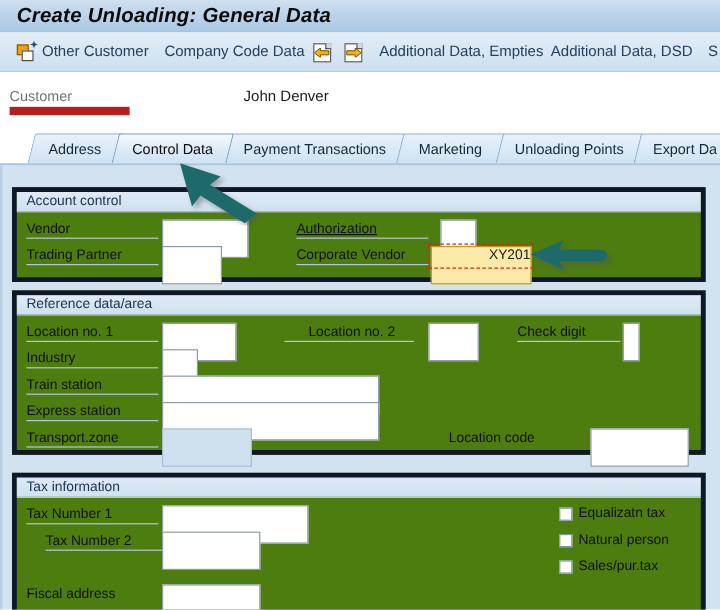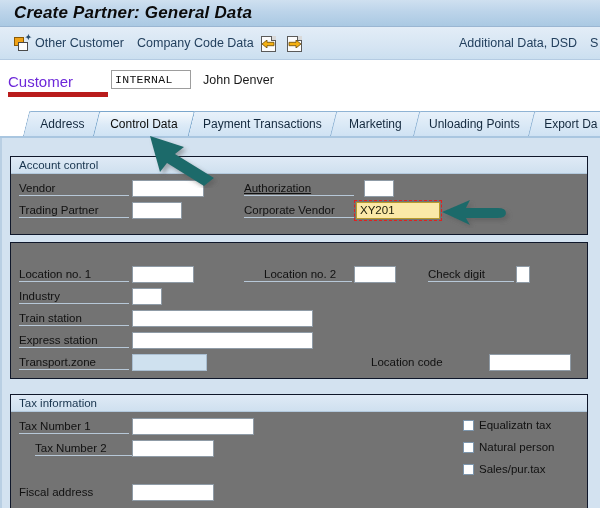--- a/index.html
+++ b/index.html
@@ -73,22 +73,22 @@
   }
   .ic-doc .arw svg { display:block; }
 
   
   .custline {
     position: absolute; left: 0; top: 60px; width: 600px; height: 45px;
     background: #ffffff;
   }
   .custline .lbl {
     position:absolute; left:8px; top:13px;
-    font-size:15px; color:#6d28d9;
-    border-bottom:5px solid #b91c1c; padding-bottom:2px; width:100px;
+    font-size:12px; color:#737373;
+    border-bottom:7px solid #b91c1c; padding-bottom:2px; width:100px;
   }
   .custline .field {
     position:absolute; left:111px; top:10px; width:80px; height:19px;
     background:#ffffff; border:1px solid #9d9d9d;
     font-family:"Liberation Mono", monospace; font-size:11.5px;
     color:#111; padding:2px 0 0 3px; letter-spacing:.3px;
   }
   .custline .name {
     position:absolute; left:203px; top:13px;
     font-size:12.5px; color:#1a1a1a; white-space:nowrap;
@@ -127,22 +127,22 @@
   
   .content {
     position:absolute; left:0; top:138px; width:600px; height:370px;
     background:#d3e2f0;
     border-left:2px solid #b9cfe3;
   }
 
   
   .group {
     position:absolute;
-    background:#737373;
-    border:1px solid #0f172a;
+    background:#4d7c0f;
+    border:4px solid #0f172a;
   }
   .group > .ghead {
     position:absolute; left:0; top:0; right:0; height:17px;
     background:linear-gradient(to bottom,#dfeaf6 0%, #cfe0ef 100%);
     border-bottom:1px solid #b3c9dd;
   }
   .group > .ghead .gtitle {
     position:absolute; left:8px; top:2px;
     font-size:11.5px; color:#17334d; white-space:nowrap;
   }
@@ -151,26 +151,27 @@
   .flbl {
     position:absolute; font-size:11.5px; color:#111111;
     white-space:nowrap;
     border-bottom:1px solid #b7c8d8;
     padding-bottom:1px;
   }
   .flbl.nounder { border-bottom:none; }
 
   
   .fin {
-    position:absolute; height:17px;
+    position:absolute; height:32px;
     background:#ffffff;
     border:1px solid #8f9ba6;
     font-size:11.5px; color:#111;
     padding:1px 0 0 3px;
     font-family:"Liberation Sans", sans-serif;
+    text-align:right;
   }
   .fin.disabled { background:#cfe1ef; border-color:#a9bed1; }
   .fin.focusfield {
     background:#fbe9a8;
     border:1px solid #b99b2d;
     font-family:"Liberation Sans", sans-serif;
     color:#20200a; font-size:11.5px;
   }
   
   .focusbox {
@@ -190,21 +191,21 @@
   
   .annot { position:absolute; pointer-events:none; }
   .annot svg { display:block; }
 </style>
 </head>
 <body>
 
 <div id="app">
 
   <div class="titlebar">
-    <div class="title">Create Partner: General Data</div>
+    <div class="title">Create Unloading: General Data</div>
   </div>
 
   <div class="toolbar">
 
     <div class="tb-item" style="left:12px;">
       <span class="ic-other">
         <span class="sq-back"></span>
         <span class="sq-front"></span>
         <span class="spark">✦</span>
       </span>
@@ -232,33 +233,35 @@
         <span class="page"></span>
           <span class="fold"></span>
         <span class="arw">
           <svg width="13" height="8" viewBox="0 0 13 8">
             <polygon points="13,4 8,0 8,2.3 1,2.3 1,5.7 8,5.7 8,8" fill="#f5b112" stroke="#6b4a05" stroke-width="0.8"></polygon>
           </svg>
         </span>
       </span>
     </div>
 
+    <div class="tb-item" style="left:314px;">
+      <span class="lbl">Additional Data, Empties</span>
+    </div>
 
     <div class="tb-item" style="left:457px;">
       <span class="lbl">Additional Data, DSD</span>
     </div>
 
     <div class="tb-item" style="left:588px;">
       <span class="lbl">S</span>
     </div>
   </div>
 
   <div class="custline">
     <div class="lbl">Customer</div>
-    <div class="field" placeholder="">INTERNAL</div>
     <div class="name">John Denver</div>
   </div>
 
   <div class="tabstrip">
     <div class="tabrow">
       <div class="tab" style="left:26px; width:73px;">
         <span class="tlabel">Address</span>
       </div>
       <div class="tab active" style="left:96px; width:96px;">
         <span class="tlabel">Control Data</span>
@@ -294,25 +297,28 @@
 
       <div class="flbl" style="left:233px; top:25px; width:110px;text-decoration:underline;">Authorization</div>
       <div class="fin" style="left:353px; top:23px; width:30px;" placeholder=""></div>
 
       <div class="flbl" style="left:233px; top:47px; width:110px;">Corporate Vendor</div>
       <div class="fin focusfield" style="left:345px; top:45px; width:84px;" placeholder="">XY201</div>
       <div class="focusbox" style="left:343px; top:43px; width:88px; height:21px;"></div>
     </div>
 
     <div class="group" style="left:8px; top:104px; width:578px; height:137px;">
+      <div class="ghead">
+        <div class="gtitle">Reference data/area</div>
+      </div>
 
       <div class="flbl" style="left:8px; top:25px; width:110px;">Location no. 1</div>
       <div class="fin" style="left:121px; top:23px; width:62px;" placeholder=""></div>
 
-      <div class="flbl" style="left:233px; top:25px; width:108px;padding-left:20px;">Location no. 2</div>
+      <div class="flbl" style="left:223px; top:25px; width:108px;padding-left:20px;">Location no. 2</div>
       <div class="fin" style="left:343px; top:23px; width:42px;" placeholder=""></div>
 
       <div class="flbl" style="left:417px; top:25px; width:86px;">Check digit</div>
       <div class="fin" style="left:505px; top:23px; width:14px;" placeholder=""></div>
 
       <div class="flbl" style="left:8px; top:47px; width:110px;">Industry</div>
       <div class="fin" style="left:121px; top:45px; width:30px;" placeholder=""></div>
 
       <div class="flbl" style="left:8px; top:69px; width:110px;">Train station</div>
       <div class="fin" style="left:121px; top:67px; width:181px;" placeholder=""></div>

